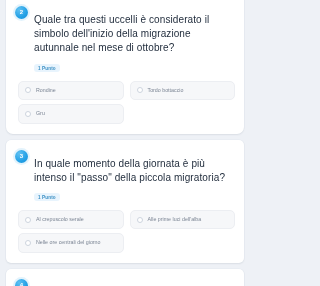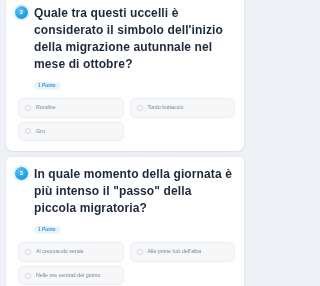--- a/index.html
+++ b/index.html
@@ -49,25 +49,26 @@
     color: #ffffff;
     font-size: 6px;
     font-weight: bold;
     line-height: 13px;
     text-align: center;
     margin-top: 1px;
     box-shadow: 0 0 0 2px rgba(41,163,232,0.13);
   }
   .q-body { flex: 1 1 auto; min-width: 0; }
   .q-text {
-    font-size: 12px;
-    font-weight: bold;
+    font-size: 10px;
+    font-weight: normal;
     color: #1e2a3a;
     line-height: 1.42;
     letter-spacing: 0.01em;
+    margin-top: 8px;
   }
   .q-points {
     display: inline-block;
     margin-top: 4px;
     background: #e8f4fd;
     color: #3a8fc4;
     font-size: 4.6px;
     font-weight: bold;
     padding: 1.5px 4px;
     border-radius: 3px;

